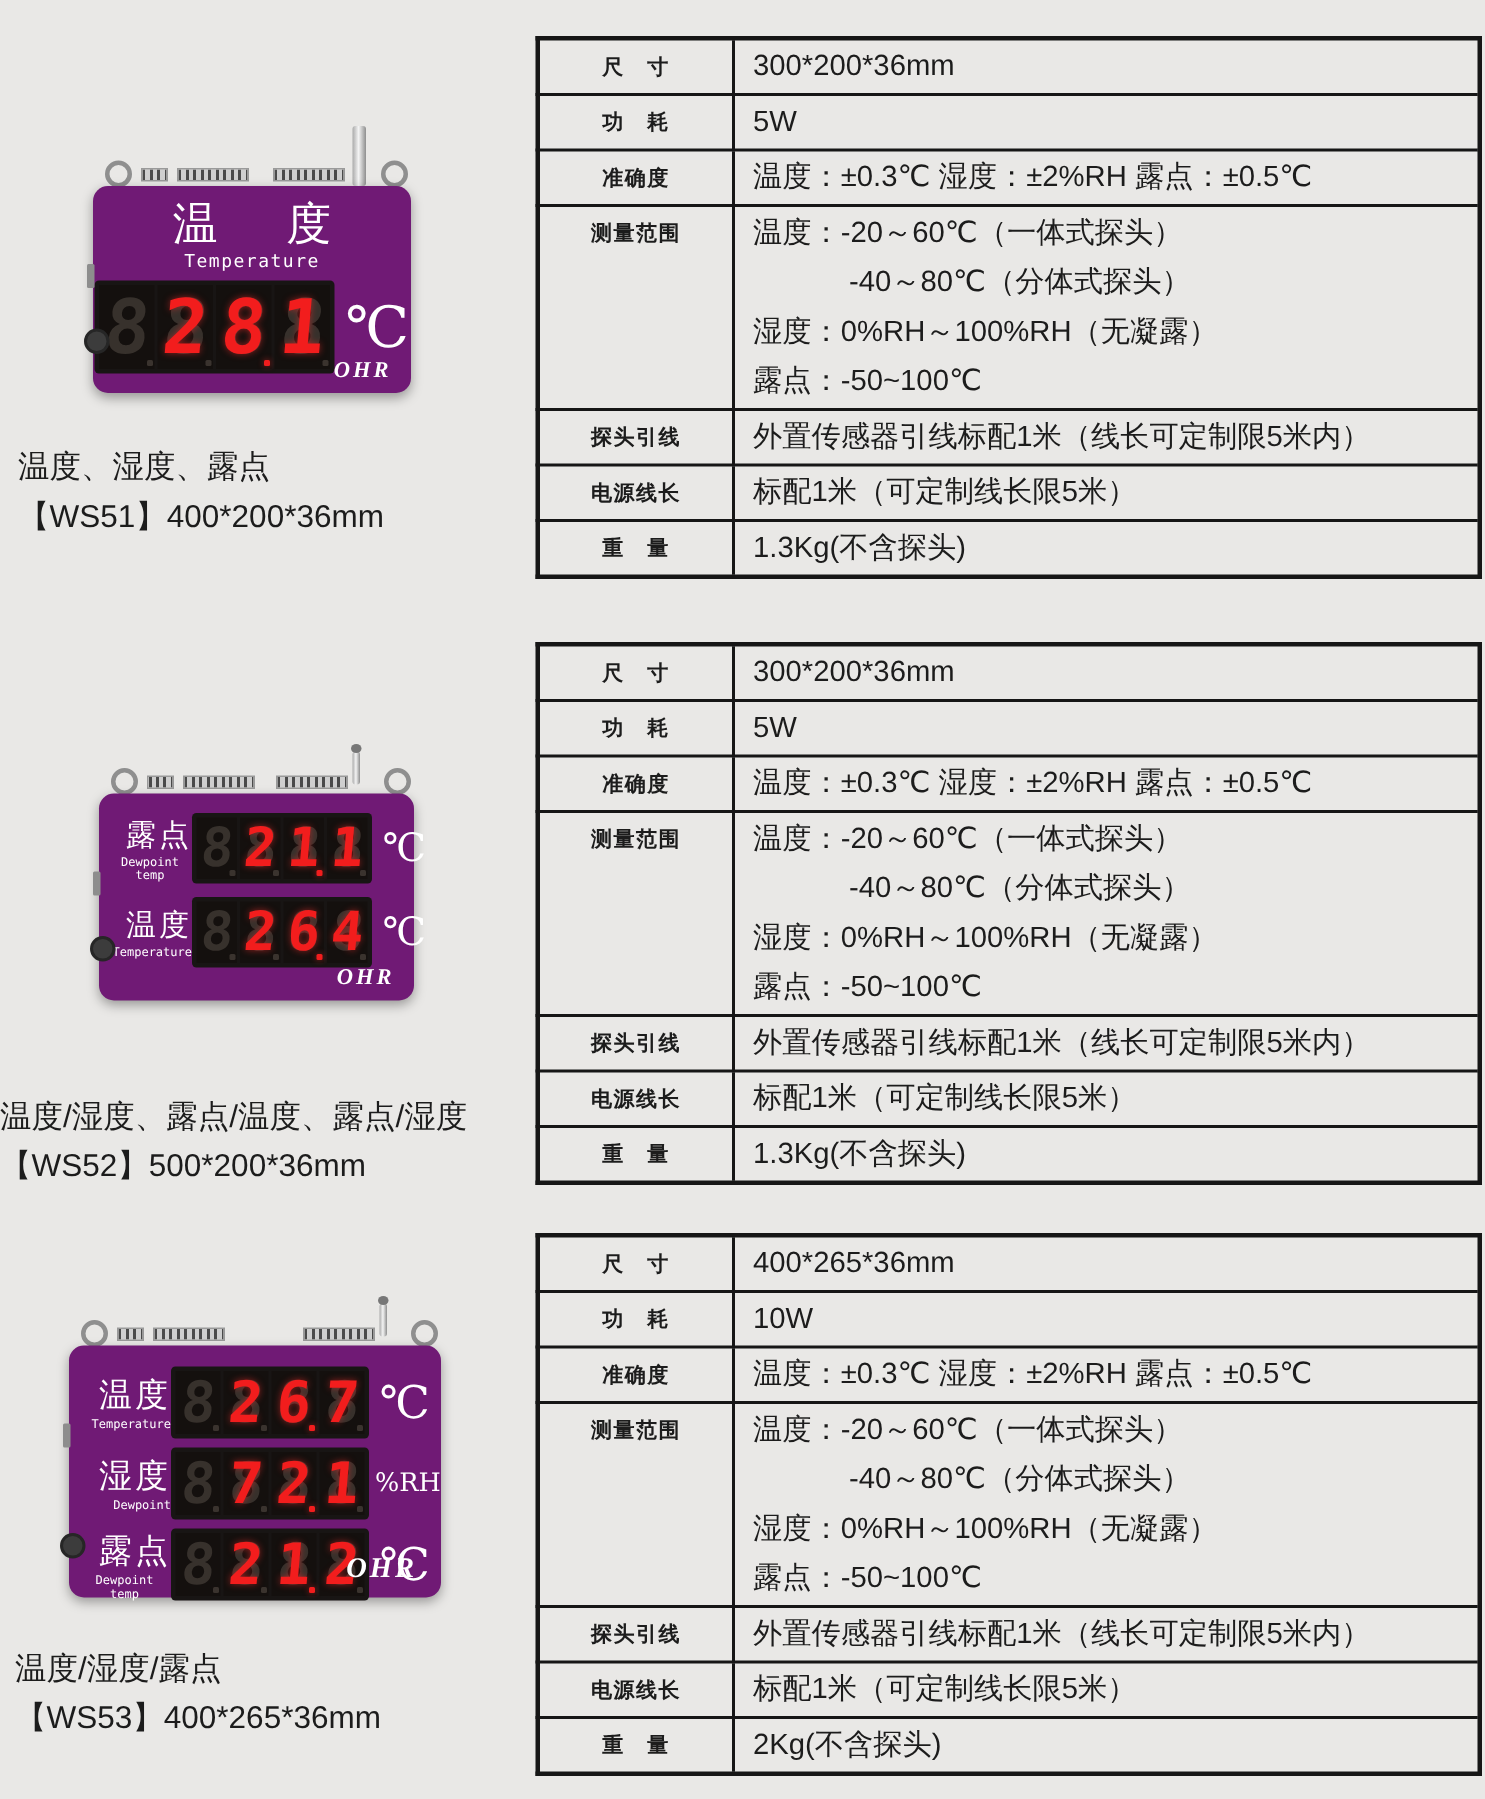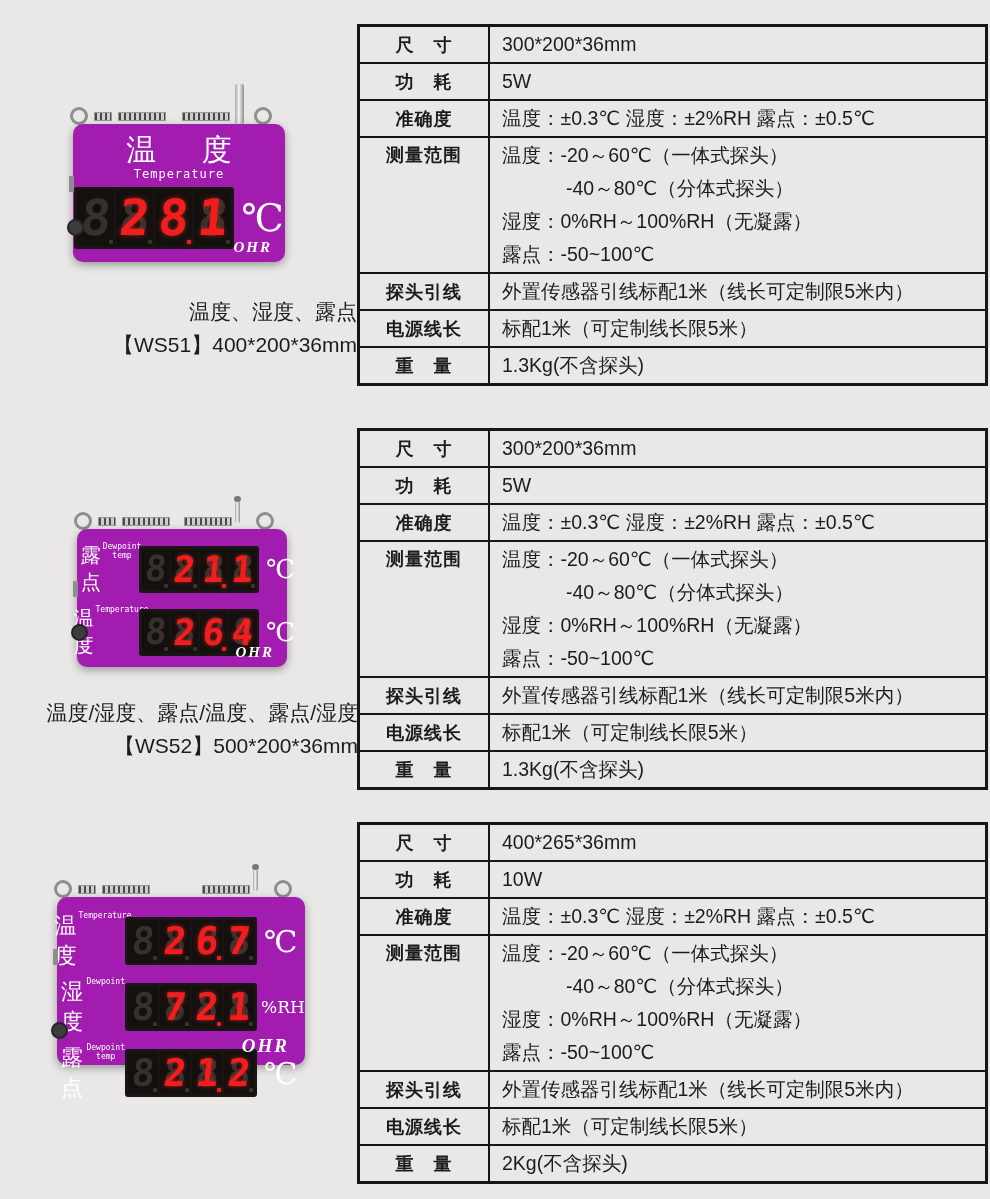--- a/index.html
+++ b/index.html
@@ -13,45 +13,44 @@
 
   
   .spec{
     position:absolute;left:357px;width:631px;
     border-collapse:collapse;table-layout:fixed;
     border:3px solid #161616;background:transparent;
   }
   .p0 .spec{top:24px;} .p1 .spec{top:428px;} .p2 .spec{top:822px;}
   .spec th,.spec td{border:2px solid #161616;}
   .spec th{
-    width:120px;font-size:18px;font-weight:600;text-align:center;
+    width:120px;font-size:14px;font-weight:600;text-align:center;
     padding:0 4px;vertical-align:middle;letter-spacing:1px;
   }
   .spec tr.multi th{vertical-align:top;padding-top:1px;line-height:33px;}
   .spec td{padding:1px 6px 1px 12px;font-size:19.5px;font-weight:500;}
   .line{line-height:33px;white-space:nowrap;}
   .line.indent{padding-left:64px;}
 
   
-  .caption{position:absolute;text-align:right;}
+  .caption{position:absolute;text-align:left;}
   .p0 .caption{top:295px;left:12px;width:345px;}
-  .p1 .caption{top:696px;left:0;width:358px;}
+  .p1 .caption{top:728px;left:0;width:358px;}
   .p2 .caption{top:1096px;left:10px;width:335px;}
   .cap1,.cap2{font-size:21px;line-height:33px;font-weight:500;white-space:nowrap;}
 
   
   .device{position:absolute;}
   .p0 .device{left:62px;top:98px;width:212px;}
   .p1 .device{left:66px;top:503px;width:210px;}
   .p2 .device{left:46px;top:871px;width:248px;}
 
   .panel{
-    position:relative;margin-top:26px;background:#a21caf;border-radius:10px;
+    position:relative;margin-top:26px;background:#701a75;border-radius:10px;
     box-shadow:0 3px 8px rgba(0,0,0,.35);
-    margin-left:11px;
   }
   .m-ws51 .panel{width:212px;height:138px;}
   .m-ws52 .panel{width:210px;height:138px;}
   .m-ws53 .panel{width:248px;height:168px;}
 
   
   .ring{position:absolute;width:12px;height:12px;border:3px solid #8f8f8f;border-radius:50%;top:9px;background:transparent;}
   .ring.l{left:8px;} .ring.r{right:2px;}
   .slots{position:absolute;height:7px;top:14px;border:1px solid #9a9a9a;
     background:repeating-linear-gradient(90deg,#4a4a4a 0 2px,#cfcfcf 2px 5px);}
@@ -79,21 +78,21 @@
     font-size:12px;text-align:center;letter-spacing:1px;margin-top:1px;}
 
   
   .rows{position:relative;}
   .m-ws52 .rows{padding:13px 0 0 6px;}
   .m-ws53 .rows{padding:14px 0 0 4px;}
   .drow{display:flex;align-items:center;}
   .m-ws51 .drow{justify-content:center;margin-top:6px;}
   .m-ws52 .drow{margin-bottom:9px;}
   .m-ws53 .drow{margin-bottom:6px;}
-  .lab{display:flex;flex-direction:row;align-items:flex-start;justify-content:center;flex:0 0 auto;}
+  .lab{display:flex;flex-direction:column;align-items:flex-end;justify-content:center;flex:0 0 auto;}
   .m-ws52 .lab{width:56px;} .m-ws53 .lab{width:64px;}
   .lab .cn{color:#fff;font-family:"DejaVu Serif","Liberation Serif",serif;letter-spacing:2px;}
   .m-ws52 .cn{font-size:20px;} .m-ws53 .cn{font-size:22px;}
   .lab .en{color:#fff;font-family:"DejaVu Sans Mono","Liberation Mono",monospace;
     font-size:8px;line-height:1.15;text-align:center;max-width:62px;}
 
   
   .disp{display:flex;gap:2px;background:#181514;padding:3px;border-radius:3px;flex:0 0 auto;}
   .cell{position:relative;background:#14100e;display:flex;align-items:center;justify-content:center;}
   .m-ws51 .cell{width:37px;height:56px;font-size:50px;}
@@ -452,20 +451,24 @@
                 </span>
               </div>
               <span class="unit">℃</span>
             </div>
           </div>
         <div class="logo">OHR</div>
         <span class="knob"></span>
         <span class="fin"></span>
       </div>
     </div>
+    <div class="caption">
+      <div class="cap1">温度/湿度/露点</div>
+      <div class="cap2">【WS53】400*265*36mm</div>
+    </div>
     <table class="spec">
       <tbody>
           <tr>
             <th>尺　寸</th>
             <td>
               <div class="line">400*265*36mm</div>
             </td>
           </tr>
           <tr>
             <th>功　耗</th>

